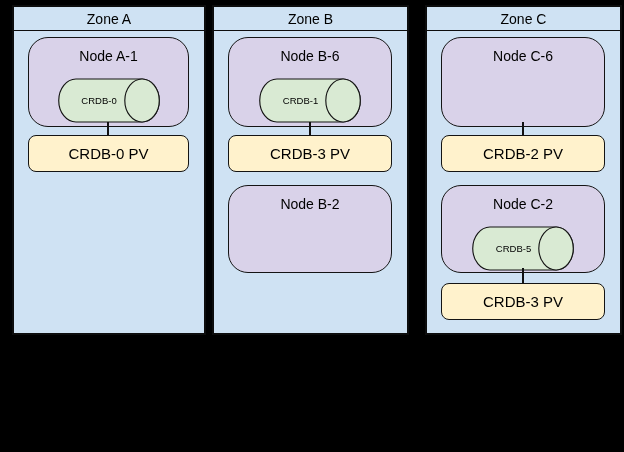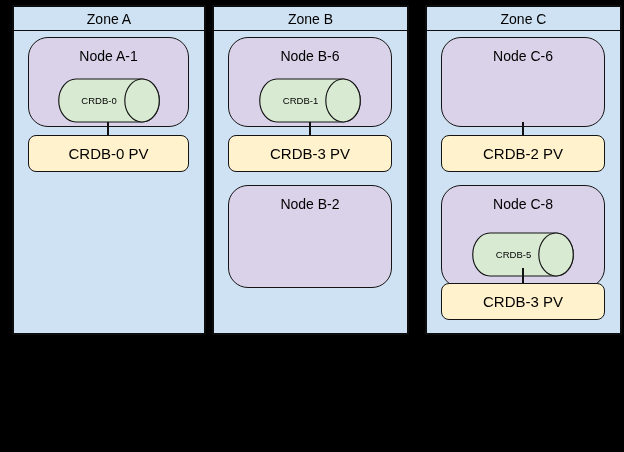--- a/index.html
+++ b/index.html
@@ -18,28 +18,28 @@
   #zone-c { left:425px; width:197px; }
   .zone-title {
     height:24px; line-height:24px; text-align:center;
     font-size:14px; border-bottom:1px solid #0d0d0d;
   }
   .node {
     position:absolute; left:14px; right:15px;
     background:#d9d2e9; border:1px solid #141414; border-radius:20px;
   }
   .node-row1 { top:30px;  height:90px; }
-  .node-row2 { top:178px; height:103px; }
+  .node-row2 { top:178px; height:88px; }
   .node-title { text-align:center; margin-top:10px; font-size:14px; }
   .cylinder {
     position:absolute; left:50%; transform:translateX(-50%);
     width:105px; height:45px;
   }
   .cyl-row1 { top:40px; }
-  .cyl-row2 { top:46px; }
+  .cyl-row2 { top:40px; }
   .cylinder svg { display:block; }
   .cyl-label {
     position:absolute; top:0; left:2px; width:82px; height:45px;
     display:flex; align-items:center; justify-content:center;
     font-size:9.5px;
   }
   .connector {
     position:absolute; left:calc(50% - 2px); width:2px; background:#111;
   }
   .conn-row1 { top:115px; height:13px; }
@@ -100,21 +100,21 @@
   <div class="zone" id="zone-c">
     <div class="zone-title">Zone C</div>
     <div class="node node-row1">
       <div class="node-title">Node C-6</div>
     </div>
     <div class="connector conn-row1"></div>
     <div class="pv pv-row1">
       <span>CRDB-2 PV</span>
     </div>
     <div class="node node-row2">
-      <div class="node-title">Node C-8</div>
+      <div class="node-title">Node C-2</div>
       <div class="cylinder cyl-row2">
         <svg width="105" height="45" viewBox="-1 -1 107 47">
           <path d="M 87 0 L 18 0 A 18 22.5 0 0 0 18 45 L 87 45 A 18 22.5 0 0 0 87 0 Z" fill="#d9ead3" stroke="#141414" stroke-width="1.2"></path>
           <ellipse cx="87" cy="22.5" rx="18" ry="22.5" fill="#d9ead3" stroke="#141414" stroke-width="1.2"></ellipse>
         </svg>
         <div class="cyl-label">CRDB-5</div>
       </div>
     </div>
     <div class="connector conn-row2"></div>
     <div class="pv pv-row2">

